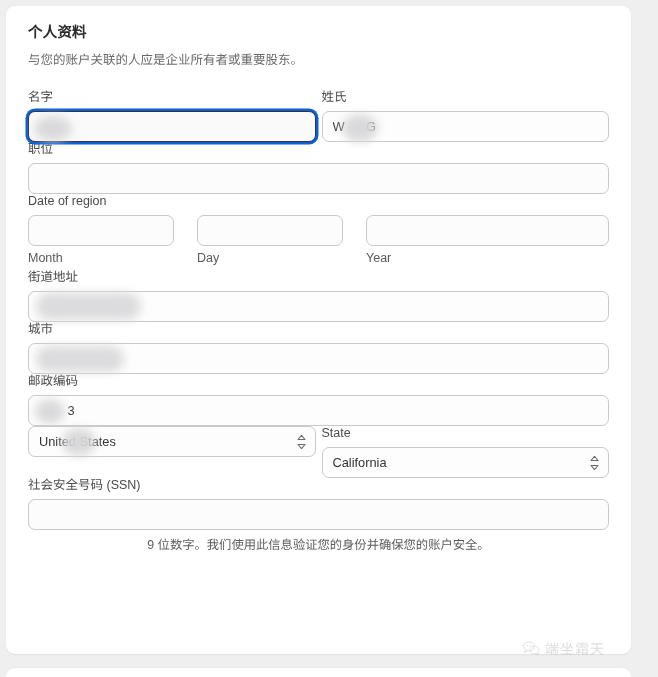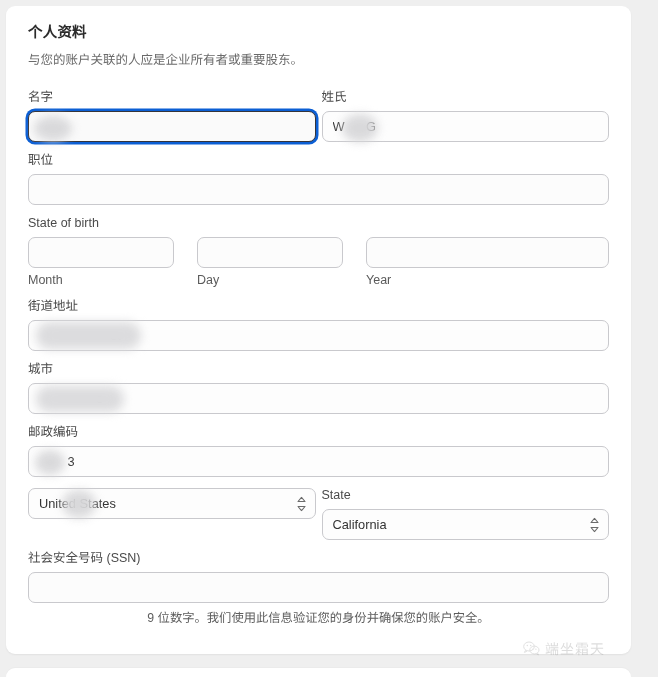--- a/index.html
+++ b/index.html
@@ -100,21 +100,21 @@
     background: #fafafa;
     box-shadow: 0 0 0 2.5px #0c5fd4;
   }
 
   .row {
     display: flex;
     gap: 6px;
   }
   .col { flex: 1 1 0; min-width: 0; }
 
-  .field-block { margin-bottom: 11px; }
+  .field-block { }
 
   
   .dob-row { display: flex; gap: 23px; }
   .dob-month { width: 146px; flex: 0 0 146px; }
   .dob-day   { width: 146px; flex: 0 0 146px; }
   .dob-year  { flex: 1 1 auto; }
 
   
   .select-wrap { position: relative; width: 100%; }
   .select-box {
@@ -216,21 +216,21 @@
         </div>
       </div>
     </div>
 
     <div class="field-block">
       <label class="field-label">职位</label>
       <input class="input empty" type="text" value="" style="">
     </div>
 
     <div class="field-block">
-      <label class="field-label">State of birth</label>
+      <label class="field-label">Date of region</label>
       <div class="dob-row">
         <div class="dob-month">
           <input class="input empty" type="text" value="" style="">
           <span class="sub-label">Month</span>
         </div>
         <div class="dob-day">
           <input class="input empty" type="text" value="" style="">
           <span class="sub-label">Day</span>
         </div>
         <div class="dob-year">

